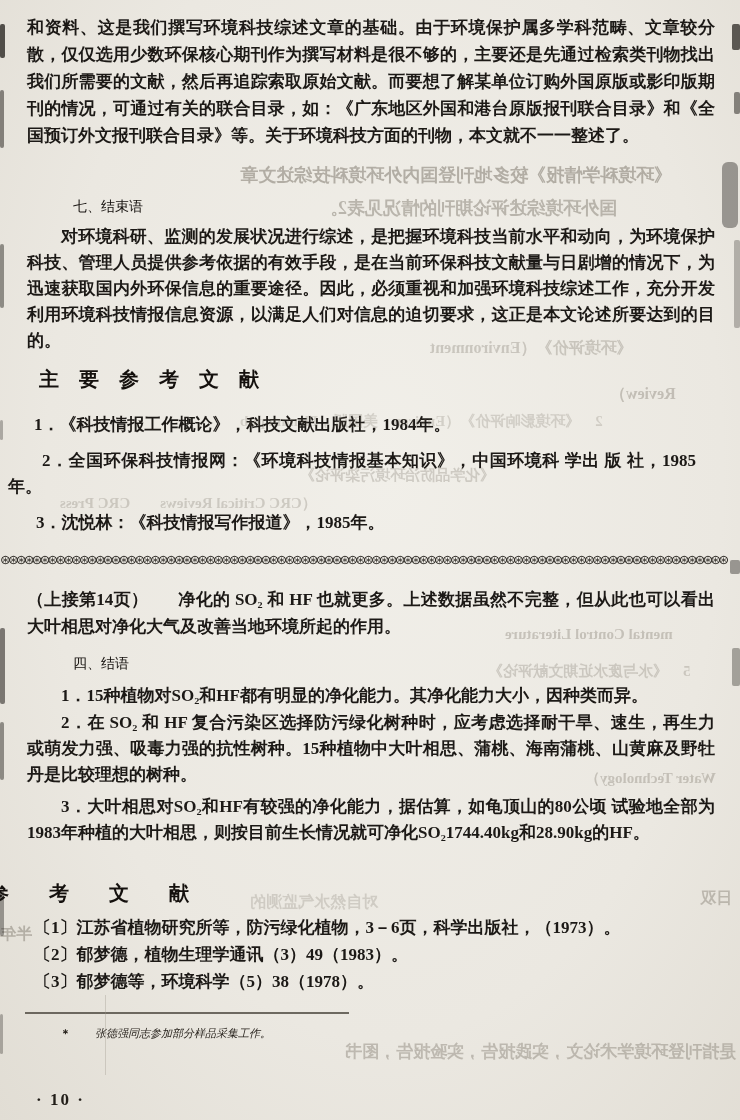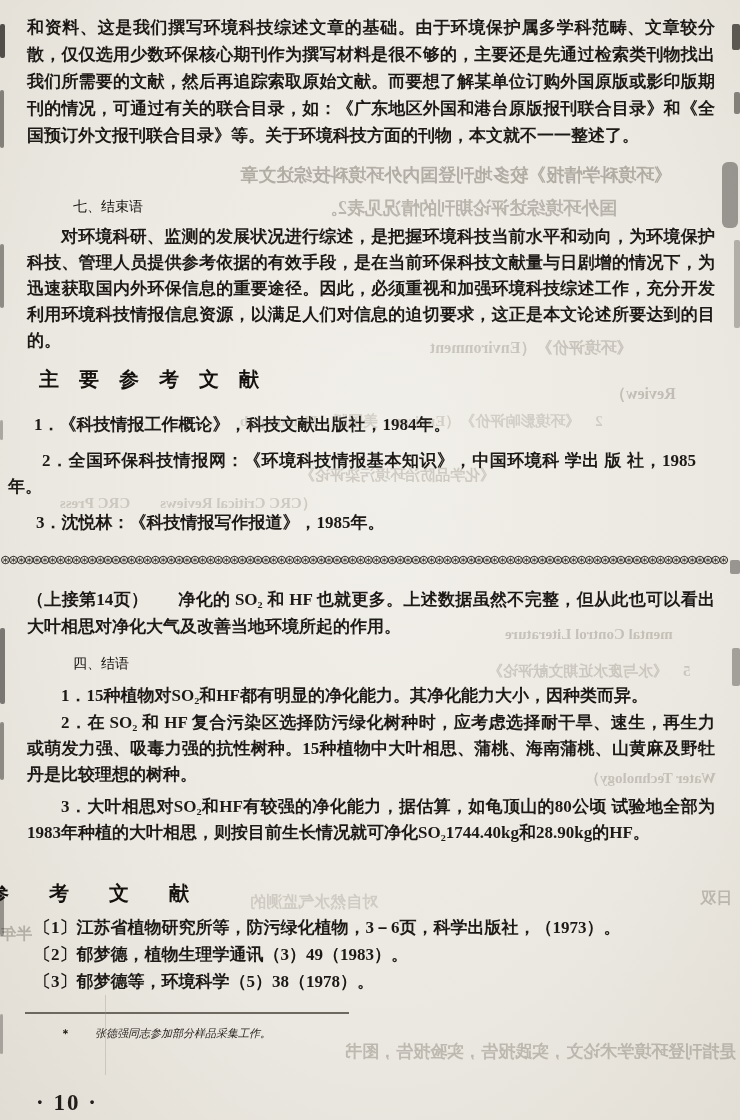--- a/index.html
+++ b/index.html
@@ -41,21 +41,21 @@
     position:absolute;left:25px;top:1012px;width:324px;height:2px;
     background:#4d4840;opacity:.8;
   }
   .footnote{
     position:absolute;left:60px;top:1026px;width:620px;
     font-size:11px;font-style:italic;font-weight:500;color:#2a251f;
   }
   .footnote .mark{margin-right:24px;font-style:normal;font-weight:700;}
   .page-number{
     position:absolute;left:36px;top:1090px;
-    font-size:23px;font-weight:700;letter-spacing:2px;color:#221e19;
+    font-size:17px;font-weight:700;letter-spacing:2px;color:#221e19;
   }
   .bt{
     position:absolute;
     transform:scaleX(-1);
     filter:blur(0.7px);
     color:#6b6458;
     font-weight:600;
     white-space:nowrap;
   }
   .artifact{position:absolute;background:#1f1c18;border-radius:2px;}

